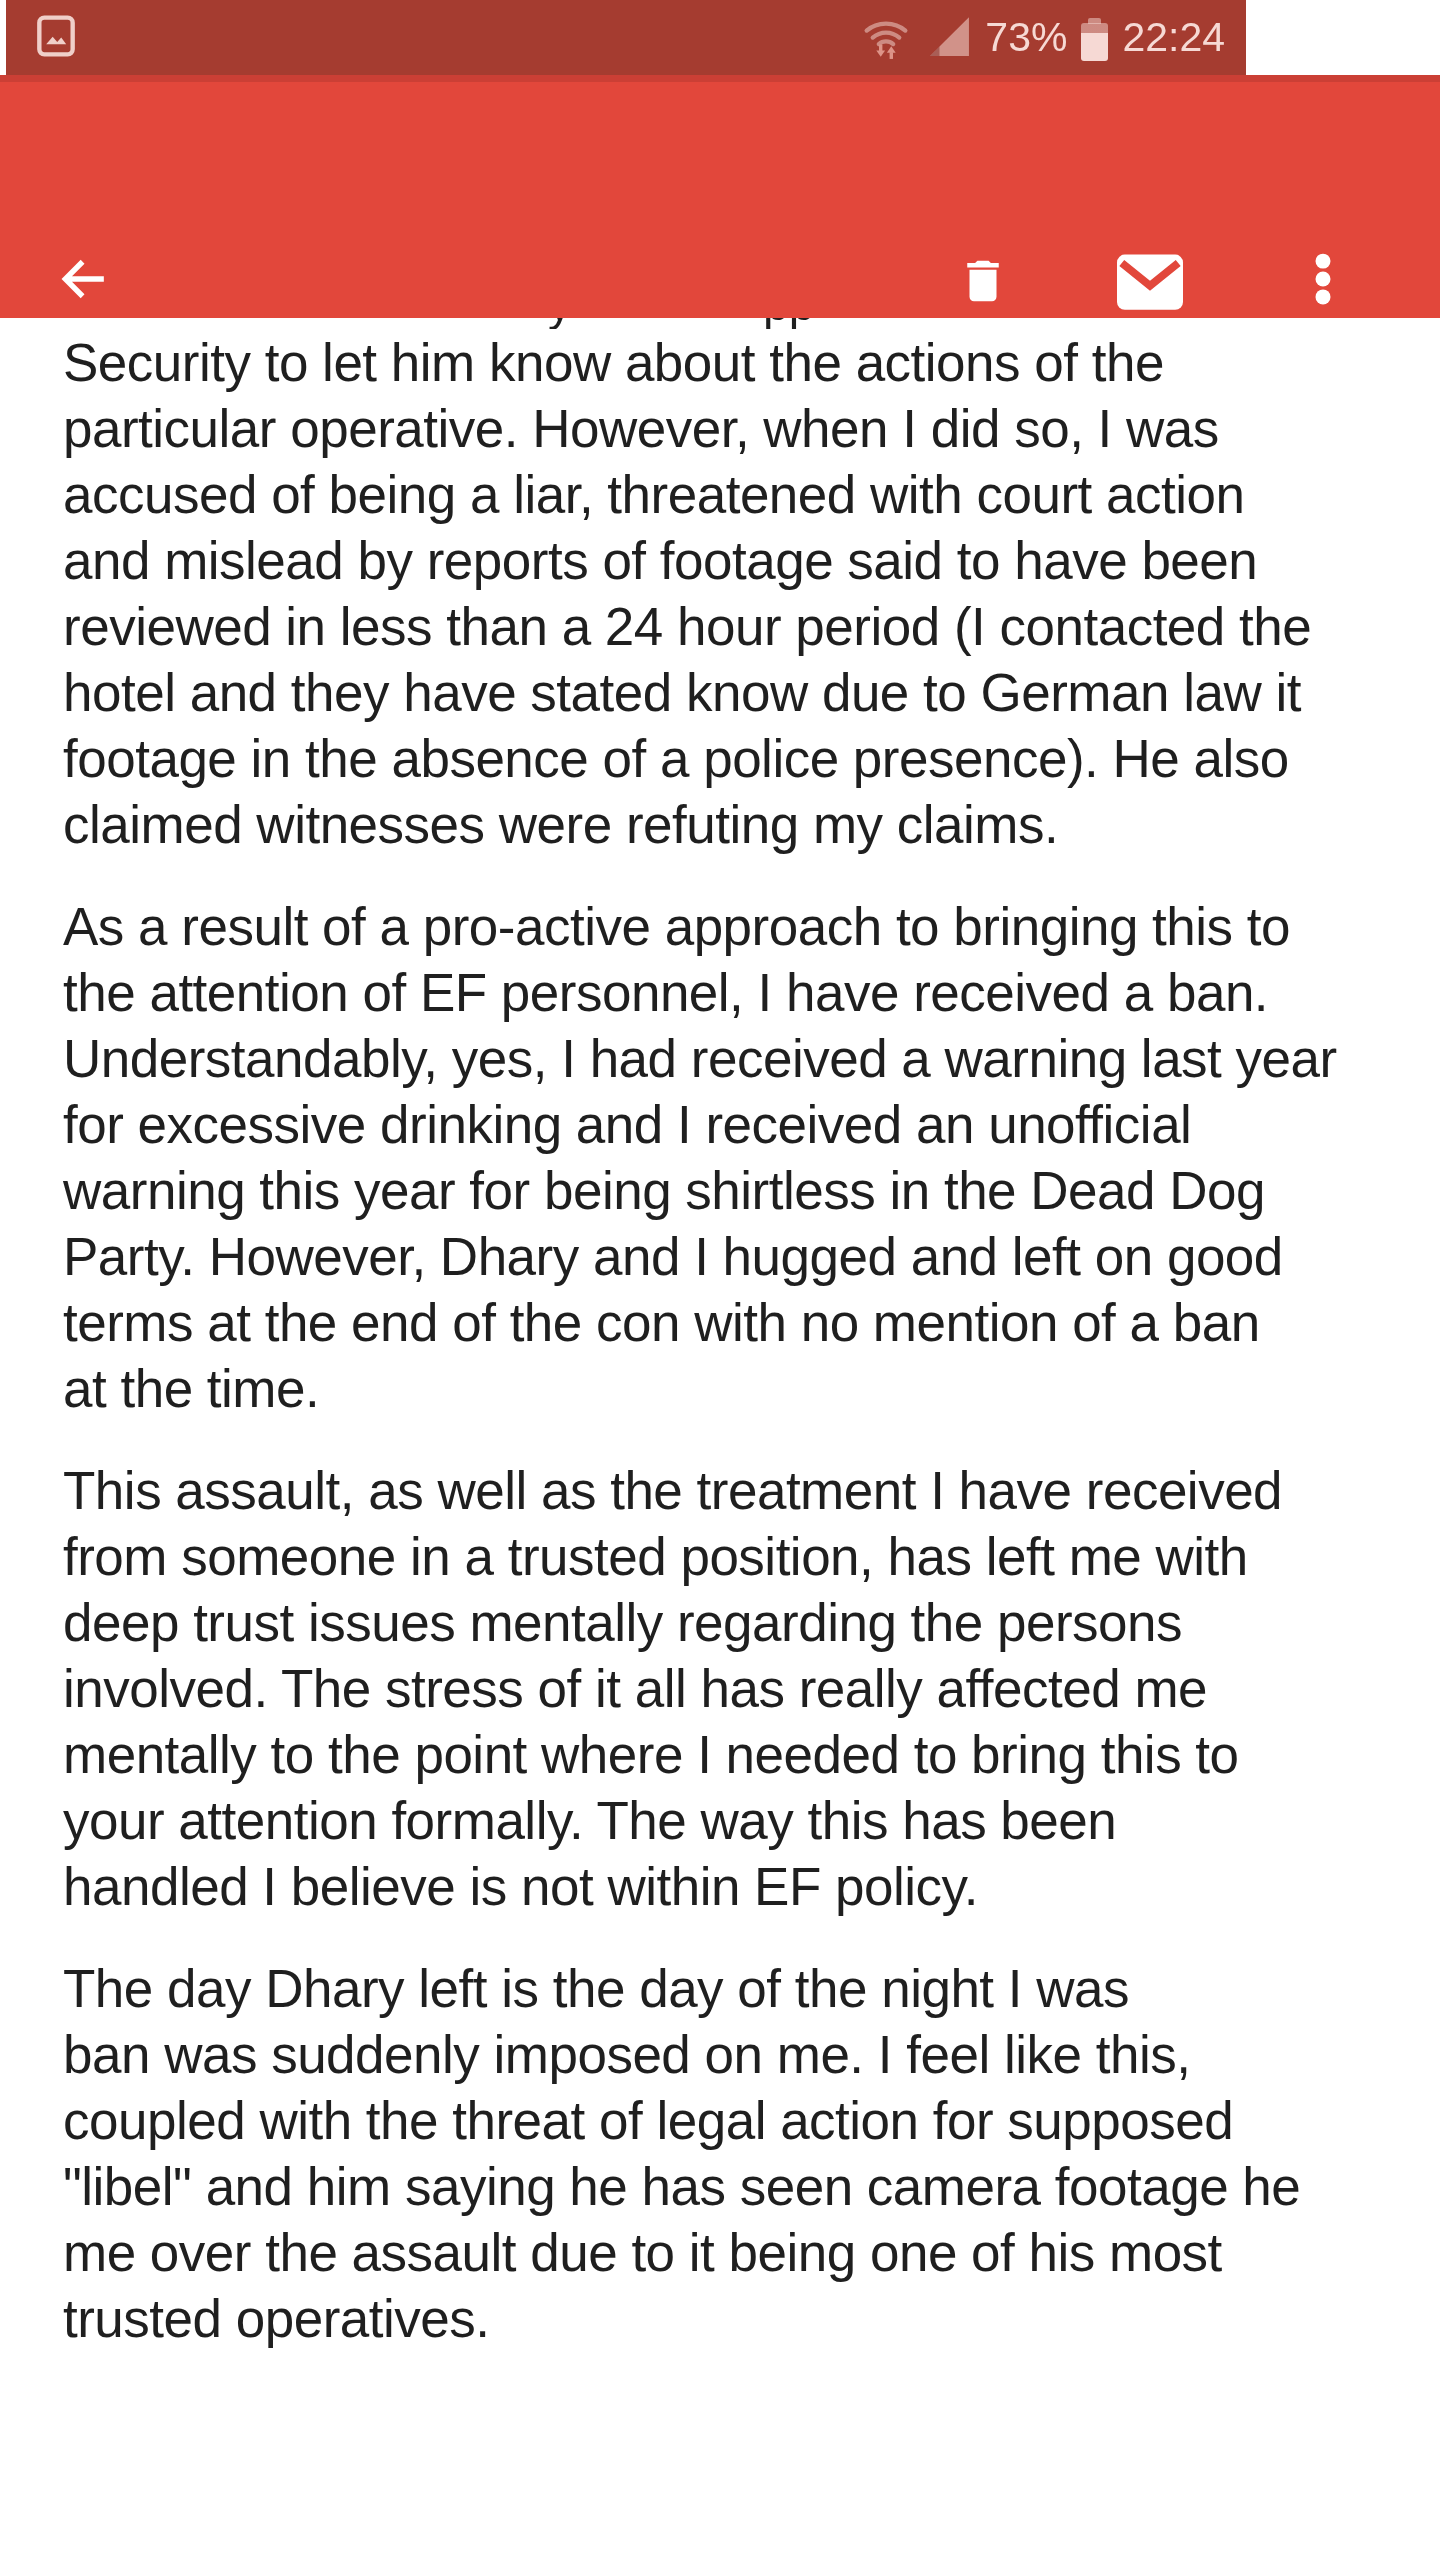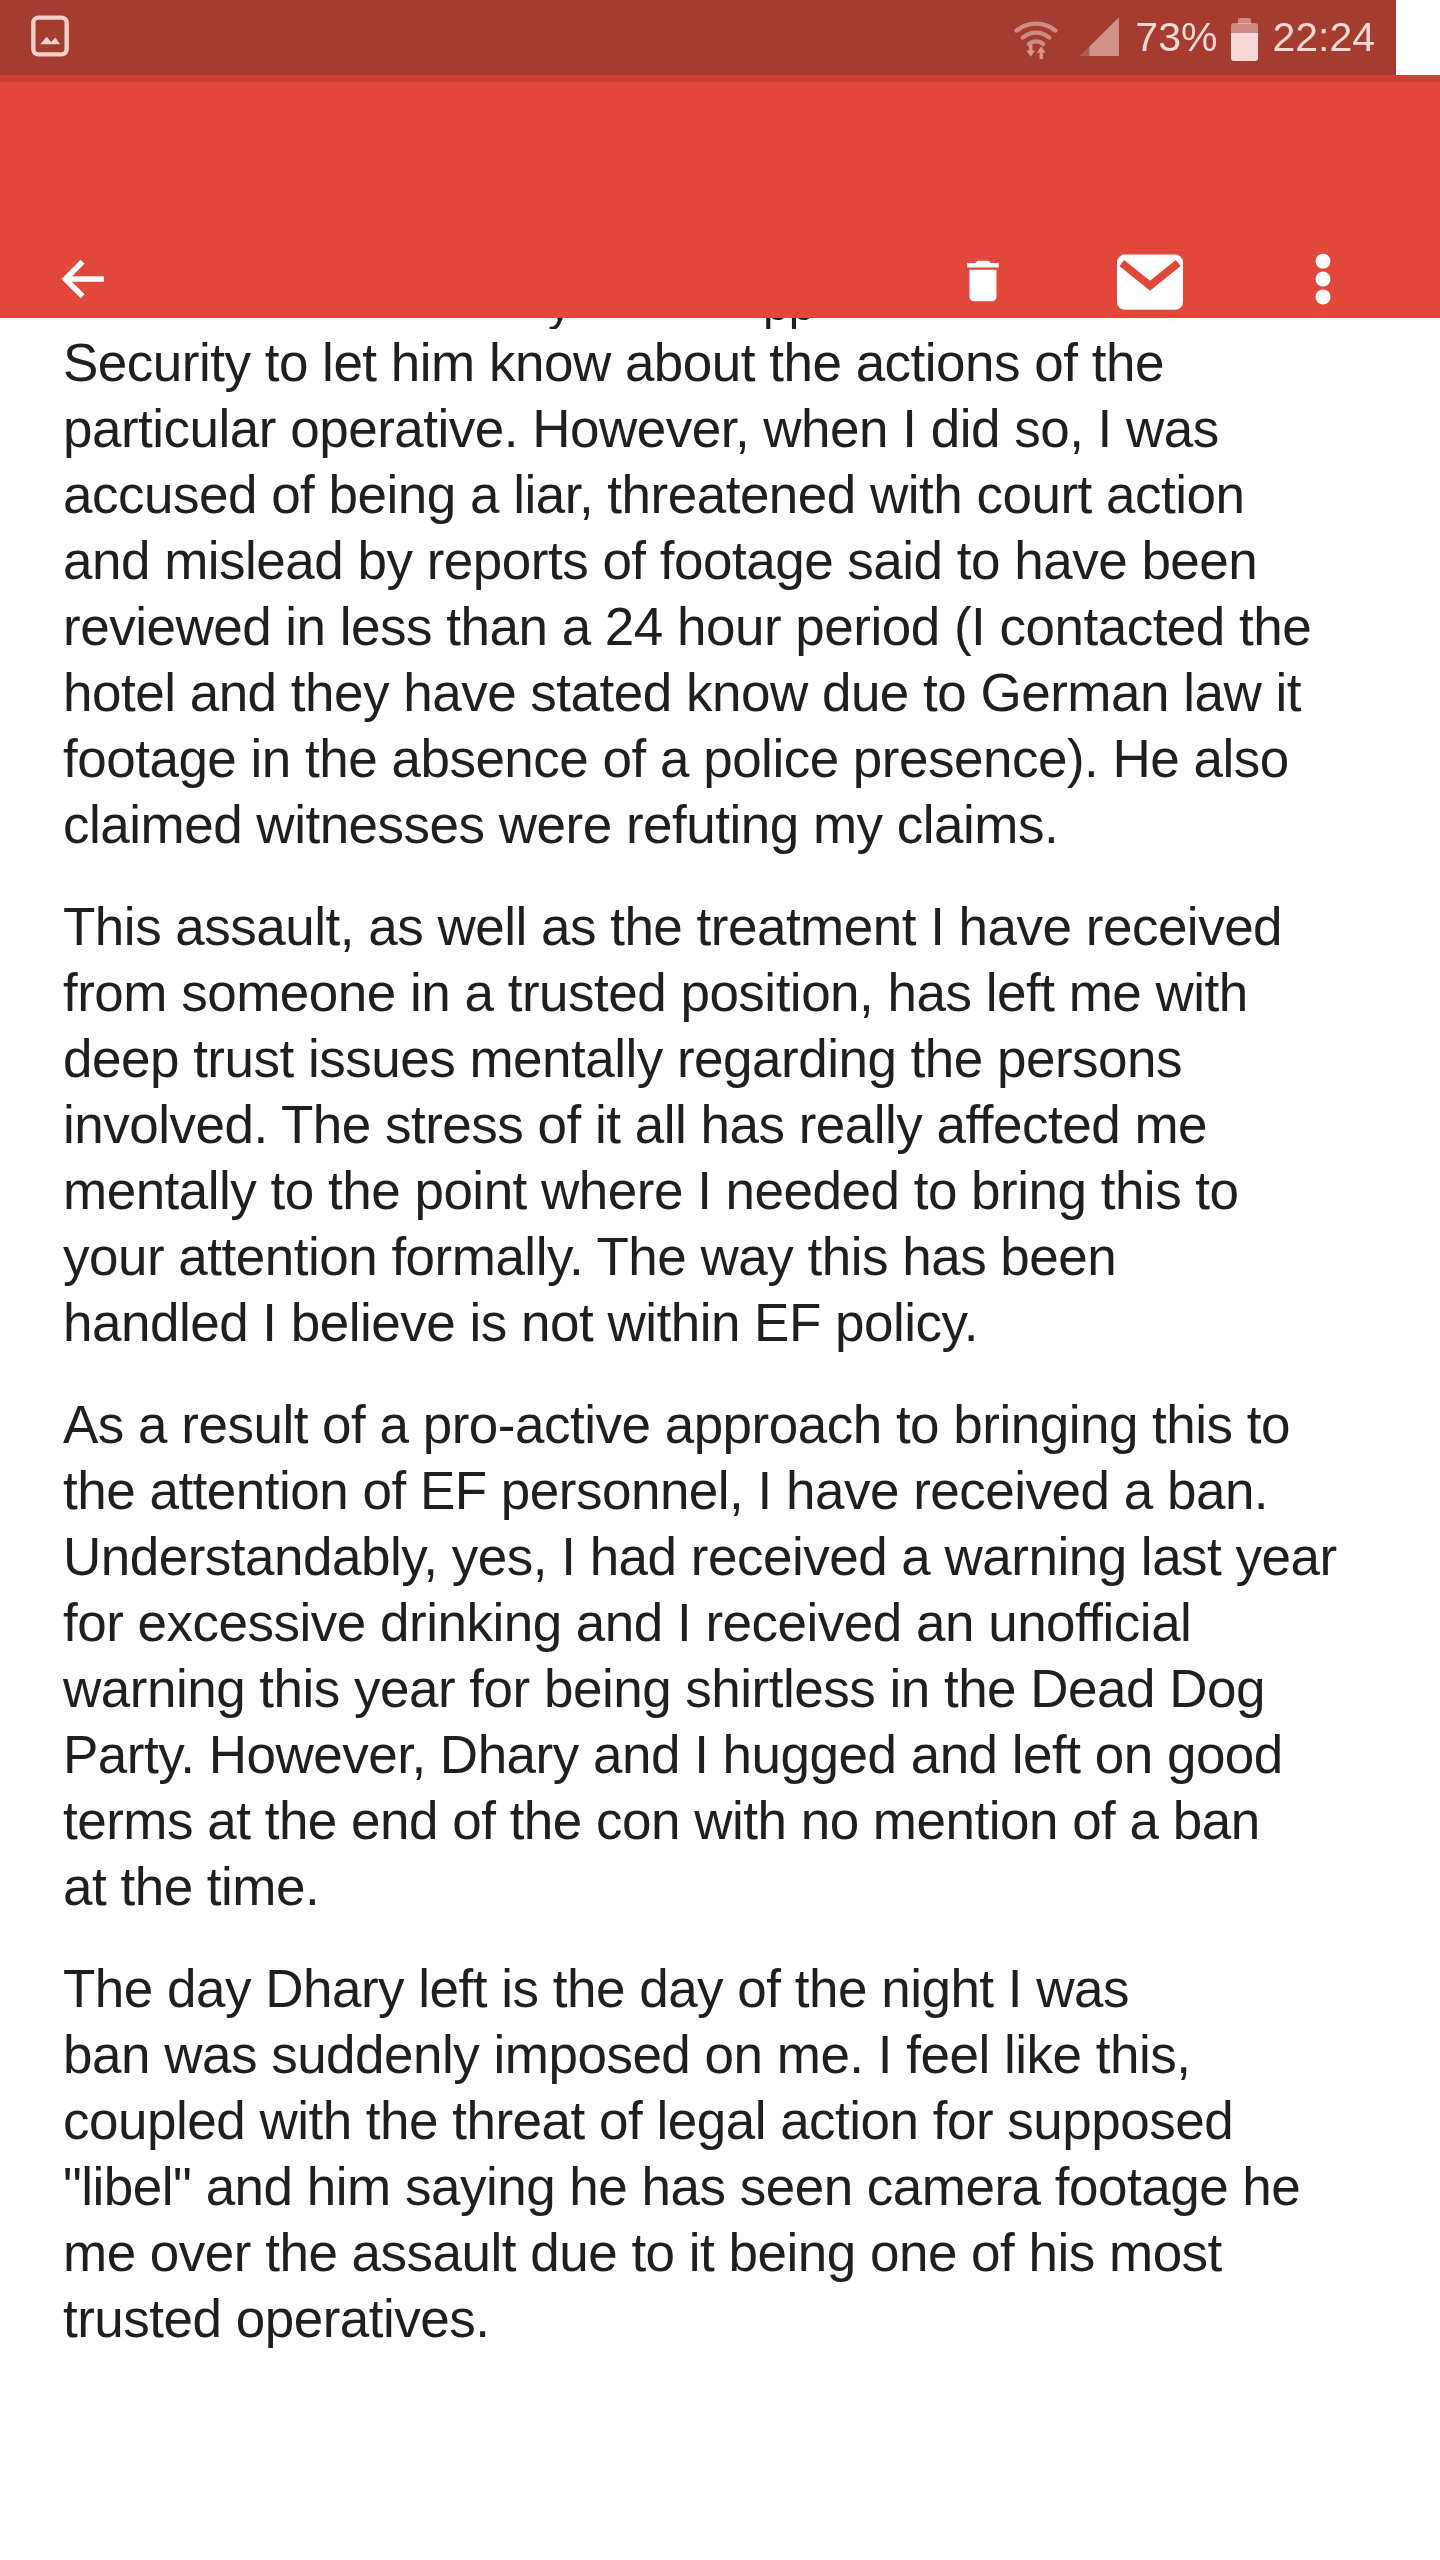--- a/index.html
+++ b/index.html
@@ -15,21 +15,21 @@
   body{
     position:relative;
     width:1440px;height:2560px;
     overflow:hidden;
     background:var(--page-bg);
     font-family:"Liberation Sans", sans-serif;
   }
 
   
   .status-bar{
-    position:absolute;top:0;left:0;width:1396px;height:75px;
+    position:absolute;top:0;left:6px;width:1240px;height:75px;
     background:var(--status-bar-bg);
     display:flex;align-items:center;
     padding:0 21px 0 25px;
   }
   .status-left{display:flex;align-items:center;height:100%;}
   .status-spacer{flex:1;}
   .status-right{display:flex;align-items:center;gap:10px;height:100%;}
   .status-text{
     color:var(--status-content);
     font-size:41px;line-height:75px;letter-spacing:0;
@@ -180,39 +180,39 @@
         <div class="line">Security to let him know about the actions of the</div>
         <div class="line">particular operative. However, when I did so, I was</div>
         <div class="line">accused of being a liar, threatened with court action</div>
         <div class="line">and mislead by reports of footage said to have been</div>
         <div class="line">reviewed in less than a 24 hour period (I contacted the</div>
         <div class="line">hotel and they have stated know due to German law it</div>
         <div class="line">footage in the absence of a police presence). He also</div>
         <div class="line">claimed witnesses were refuting my claims.</div>
       </div>
       <div class="para">
-        <div class="line">This assault, as well as the treatment I have received</div>
-        <div class="line">from someone in a trusted position, has left me with</div>
-        <div class="line">deep trust issues mentally regarding the persons</div>
-        <div class="line">involved. The stress of it all has really affected me</div>
-        <div class="line">mentally to the point where I needed to bring this to</div>
-        <div class="line">your attention formally. The way this has been</div>
-        <div class="line">handled I believe is not within EF policy.</div>
-      </div>
-      <div class="para">
         <div class="line">As a result of a pro-active approach to bringing this to</div>
         <div class="line">the attention of EF personnel, I have received a ban.</div>
         <div class="line">Understandably, yes, I had received a warning last year</div>
         <div class="line">for excessive drinking and I received an unofficial</div>
         <div class="line">warning this year for being shirtless in the Dead Dog</div>
         <div class="line">Party. However, Dhary and I hugged and left on good</div>
         <div class="line">terms at the end of the con with no mention of a ban</div>
         <div class="line">at the time.</div>
       </div>
       <div class="para">
+        <div class="line">This assault, as well as the treatment I have received</div>
+        <div class="line">from someone in a trusted position, has left me with</div>
+        <div class="line">deep trust issues mentally regarding the persons</div>
+        <div class="line">involved. The stress of it all has really affected me</div>
+        <div class="line">mentally to the point where I needed to bring this to</div>
+        <div class="line">your attention formally. The way this has been</div>
+        <div class="line">handled I believe is not within EF policy.</div>
+      </div>
+      <div class="para">
         <div class="line">The day Dhary left is the day of the night I was</div>
         <div class="line">ban was suddenly imposed on me. I feel like this,</div>
         <div class="line">coupled with the threat of legal action for supposed</div>
         <div class="line">"libel" and him saying he has seen camera footage he</div>
         <div class="line">me over the assault due to it being one of his most</div>
         <div class="line">trusted operatives.</div>
       </div>
     </div>
 </div>
 

